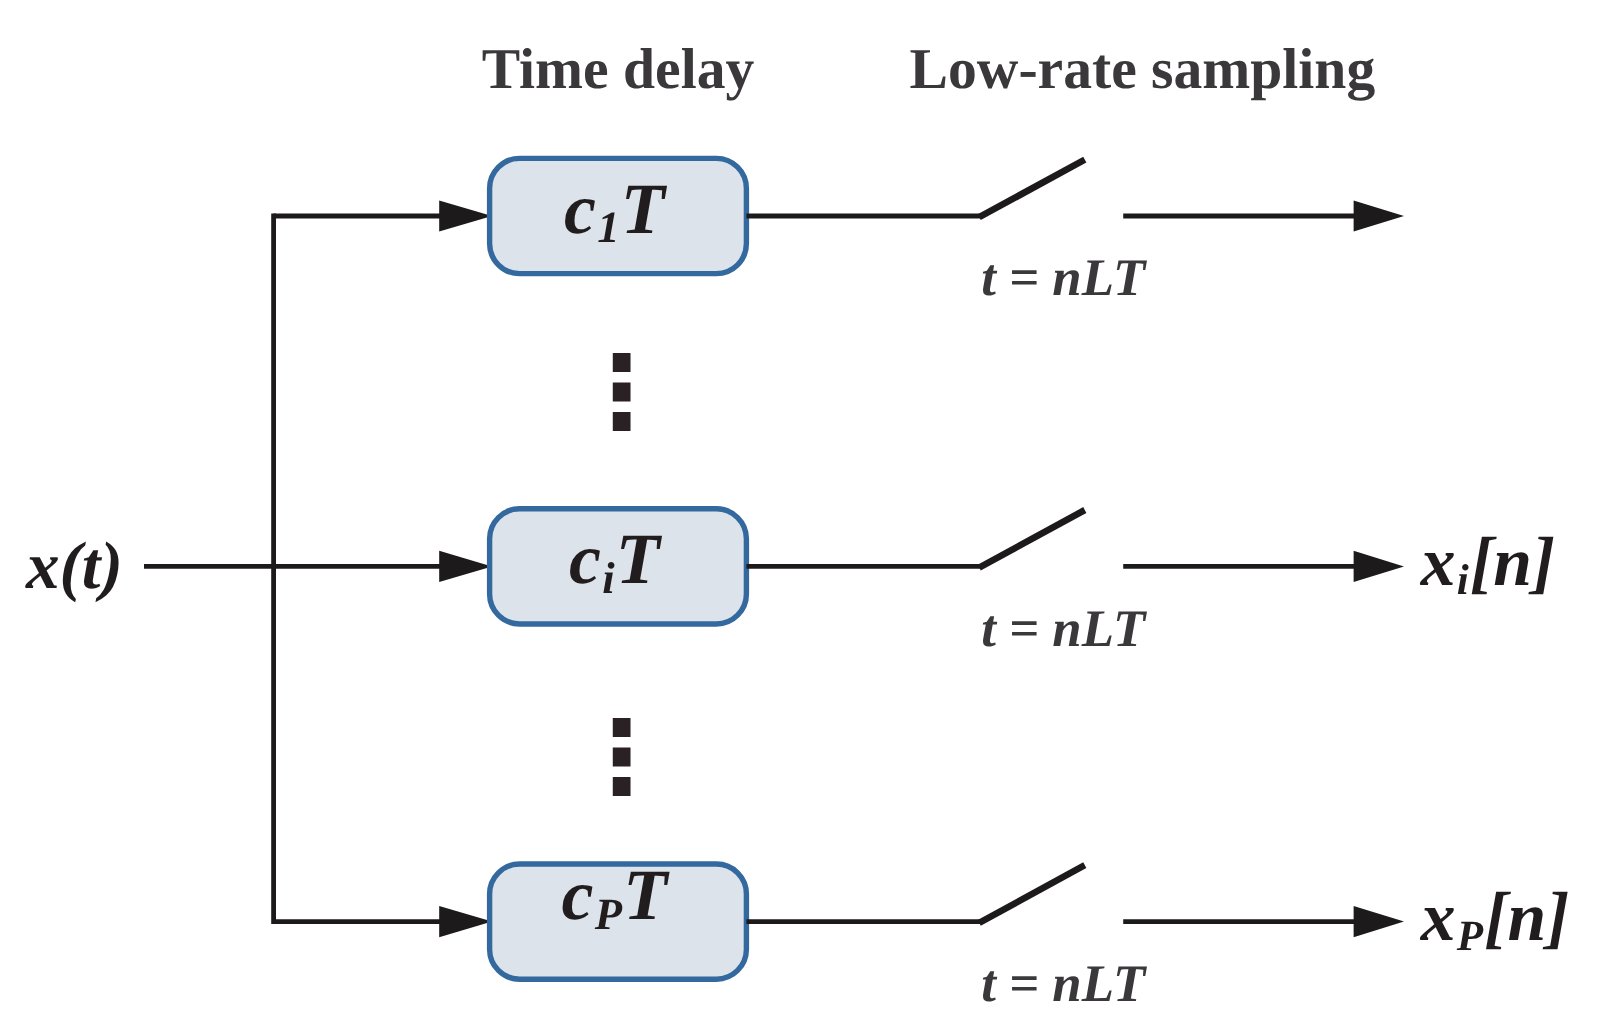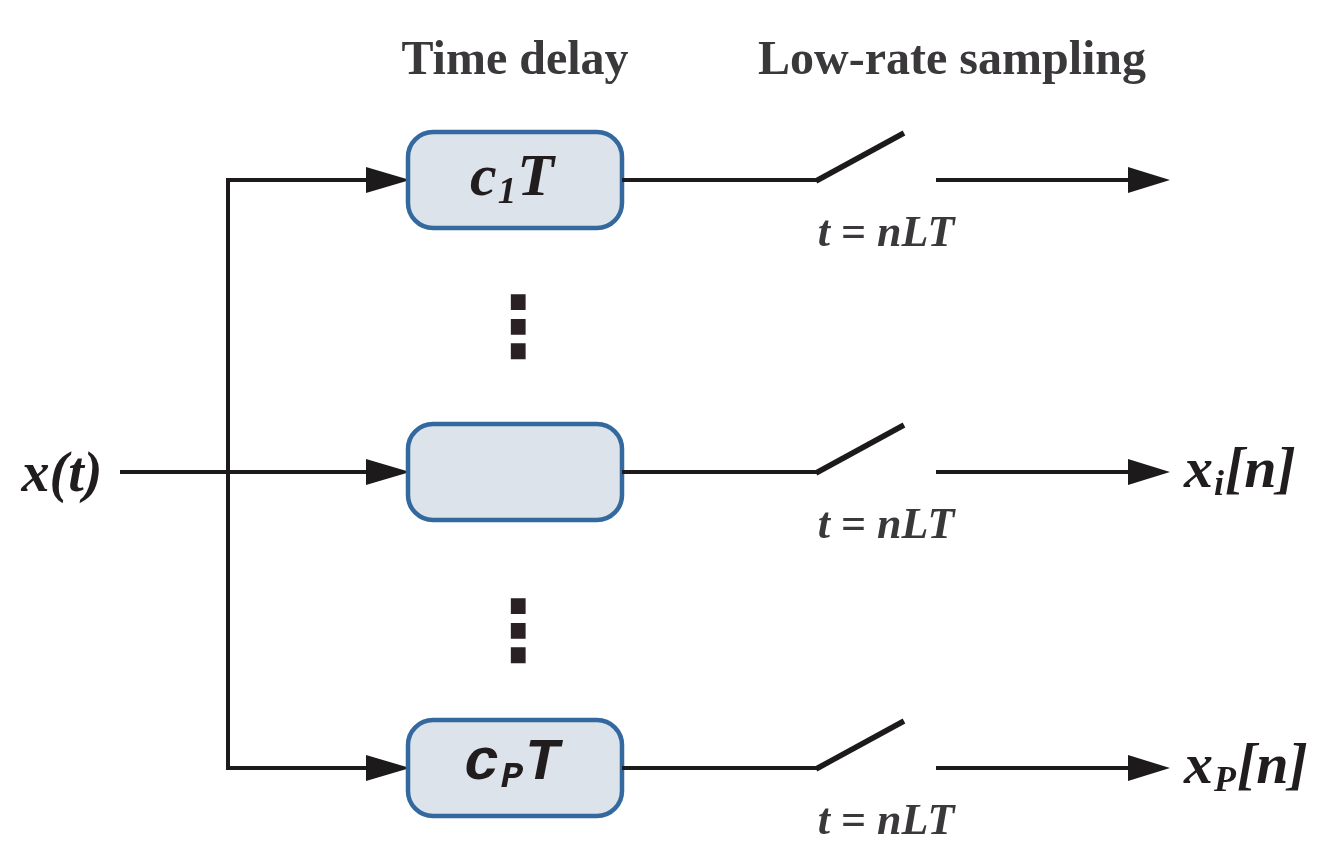--- a/index.html
+++ b/index.html
@@ -122,21 +122,24 @@
   </svg>
 
   <div class="lbl header" style="left:952px;">Low-rate sampling</div>
   <div class="lbl header" style="left:515px;">Time delay</div>
 
   <div class="lbl in-lbl">x(t)</div>
 
   <div class="lbl box-lbl" style="top:180px;text-align:right;">
     <span>c</span><span class="sub">1</span><span>T</span>
   </div>
-  <div class="lbl box-lbl" style="top:768px;font-family:Liberation Mono, monospace;">
+  <div class="lbl box-lbl" style="top:472px;">
+    <span>c</span><span class="sub">i</span><span>T</span>
+  </div>
+  <div class="lbl box-lbl" style="top:752px;">
     <span>c</span><span class="sub">P</span><span>T</span>
   </div>
 
   <div class="lbl switch-lbl" style="top:210px;">t = nLT</div>
   <div class="lbl switch-lbl" style="top:502px;">t = nLT</div>
   <div class="lbl switch-lbl" style="top:798px;">t = nLT</div>
 
   <div class="lbl out-lbl" style="top:472px;">
     <span>x</span><span class="sub">i</span><span>[n]</span>
   </div>

